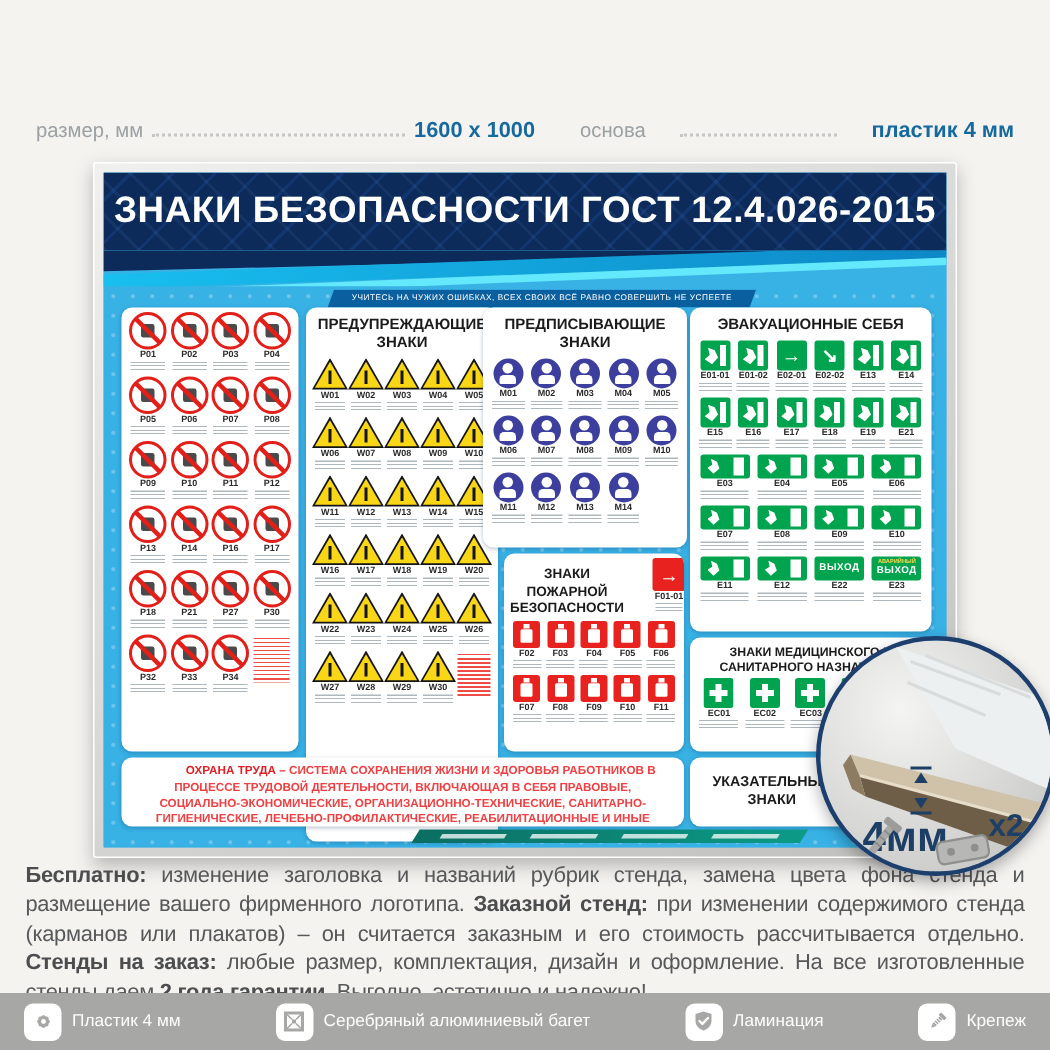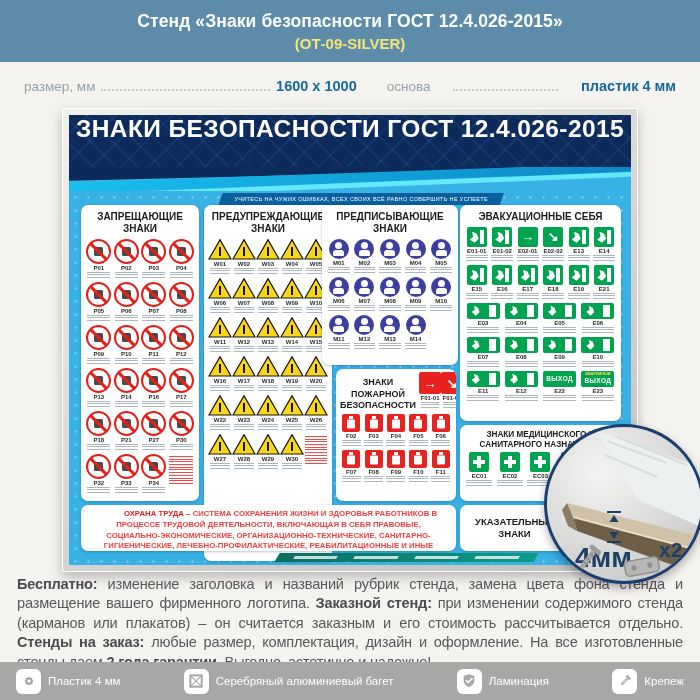--- a/index.html
+++ b/index.html
@@ -19,21 +19,21 @@
   .spec:last-child{flex:1;gap:17px;}
   .spec-label{color:#9aa0a3;font-size:13.5px;white-space:nowrap;}
   .leader{flex:1;border-bottom:2px dotted #c6c6c4;margin:0 6px;height:11px;}
   .spec-value{color:var(--value-blue,#16699e);font-weight:bold;font-size:14.5px;white-space:nowrap;}
 
   
   .stand{position:absolute;left:62px;top:108px;width:576px;height:464px;
     background:linear-gradient(150deg,#f0f0ee,#bfbfbd);padding:7px;border-radius:2px;
     box-shadow:0 5px 12px rgba(70,70,70,.35),inset 0 0 0 1px #ffffff;box-sizing:border-box;}
   .poster{position:relative;width:100%;height:100%;overflow:hidden;background:var(--poster-blue,#38b1e5);}
-  .poster-head{height:52px;background:#0c2a5a;position:relative;display:flex;align-items:flex-start;justify-content:center;
+  .poster-head{height:52px;background:#0c2a5a;position:relative;display:flex;align-items:center;justify-content:center;
     background-image:repeating-linear-gradient(45deg,rgba(120,180,255,.08) 0 2px,transparent 2px 16px),
                      repeating-linear-gradient(-45deg,rgba(40,110,210,.18) 0 2px,transparent 2px 20px);}
   .poster-title{color:#fff;font-size:24.5px;font-weight:bold;letter-spacing:.4px;white-space:nowrap;}
   .stripes{height:24px;position:relative;overflow:hidden;background:var(--poster-blue,#38b1e5);}
   .stripes i{position:absolute;left:-12px;right:-12px;display:block;}
   .stripes .s1{top:-7px;height:14px;background:#0c2a5a;transform:rotate(-1.4deg);}
   .stripes .s2{top:6px;height:10px;background:linear-gradient(90deg,#18c0f0,#0d86c6);transform:rotate(-2deg);}
   .stripes .s3{top:16px;height:5px;background:#63e9fb;transform:rotate(-2.3deg);}
   .poster-body{position:absolute;left:0;right:0;top:76px;bottom:0;background:var(--poster-blue,#38b1e5);
     background-image:radial-gradient(rgba(255,255,255,.28) 1px,rgba(255,255,255,0) 1.6px);background-size:13px 13px;}
@@ -104,21 +104,21 @@
   .indicating::after{content:'';position:absolute;right:4px;bottom:3px;width:3px;height:12px;background:#fff;}
   .has-glyph::before,.has-glyph::after,.has-text::before,.has-text::after{display:none!important;}
   .shape .glyph{position:absolute;inset:0;display:flex;align-items:center;justify-content:center;
     color:#fff;font-weight:bold;line-height:1;}
   .evac-sq .glyph{font-size:13px;}
   .fire .glyph{font-size:13px;}
   .evac-wide.has-text{display:flex;flex-direction:column;align-items:center;justify-content:center;}
   .evac-wide .sign-text{font-size:6.5px;font-weight:bold;color:#fff;letter-spacing:.4px;line-height:1;}
   .evac-wide .sign-text-top{font-size:3.8px;font-weight:bold;color:#ffd94d;line-height:1;margin-bottom:1px;}
 
-  .fire-head{display:flex;gap:3px;align-items:flex-end;margin-bottom:2px;}
+  .fire-head{display:flex;gap:19px;align-items:flex-end;margin-bottom:2px;}
   .fire-title{flex:1;font-size:9px;font-weight:bold;text-align:center;line-height:1.3;margin-top:5px;color:#1b1b1b;}
   .fire-hdr{width:52px;}
   .t-med{font-size:8.2px;margin:2px 0 3px;}
   .ind-title{flex:1;font-size:9.5px;font-weight:bold;line-height:1.3;text-align:center;color:#1b1b1b;}
   .ind-grid{width:52px;}
 
   .contact-strip{position:absolute;left:37%;bottom:3px;width:46%;height:9px;
     background:linear-gradient(90deg,#0b6e62,#0c9b87);transform:skewX(-32deg);
     display:flex;align-items:center;justify-content:space-evenly;}
   .chip{height:2.5px;width:17%;background:rgba(255,255,255,.75);}
@@ -141,24 +141,20 @@
   .feat{display:flex;align-items:center;gap:7px;}
   .tile{width:25px;height:25px;background:#fff;border-radius:6px;display:flex;align-items:center;
     justify-content:center;color:var(--footer-gray,#a7a7a5);flex:none;}
   .feat-label{color:#fff;font-size:11.5px;white-space:nowrap;}
 </style>
 </head>
 <body>
 
 <div class="page">
 
-  <header class="top-header">
-    <div class="ph-title">Стенд «Знаки безопасности ГОСТ 12.4.026-2015»</div>
-    <div class="ph-sub">(ОТ-09-SILVER)</div>
-  </header>
 
   <div class="specs">
     <div class="spec">
       <span class="spec-label">размер, мм</span>
       <span class="leader"></span>
       <span class="spec-value">1600 x 1000</span>
     </div>
     <div class="spec">
       <span class="spec-label">основа</span>
       <span class="leader"></span>
@@ -173,21 +169,20 @@
       </div>
       <div class="stripes">
           <i class="s1"></i>
           <i class="s2"></i>
           <i class="s3"></i>
         </div>
       <div class="poster-body">
         <div class="motto">УЧИТЕСЬ НА ЧУЖИХ ОШИБКАХ, ВСЕХ СВОИХ ВСЁ РАВНО СОВЕРШИТЬ НЕ УСПЕЕТЕ</div>
 
         <section class="card col1">
-          <div class="card-title t10">ЗАПРЕЩАЮЩИЕ ЗНАКИ</div>
           <div>
               <div class="sign-row cols-4">
                 <div class="sign">
                   <div class="shape prohibit"></div>
                   <div class="sign-code">Р01</div>
                   <div class="sign-cap"></div>
                 </div>
                 <div class="sign">
                   <div class="shape prohibit"></div>
                   <div class="sign-code">Р02</div>

